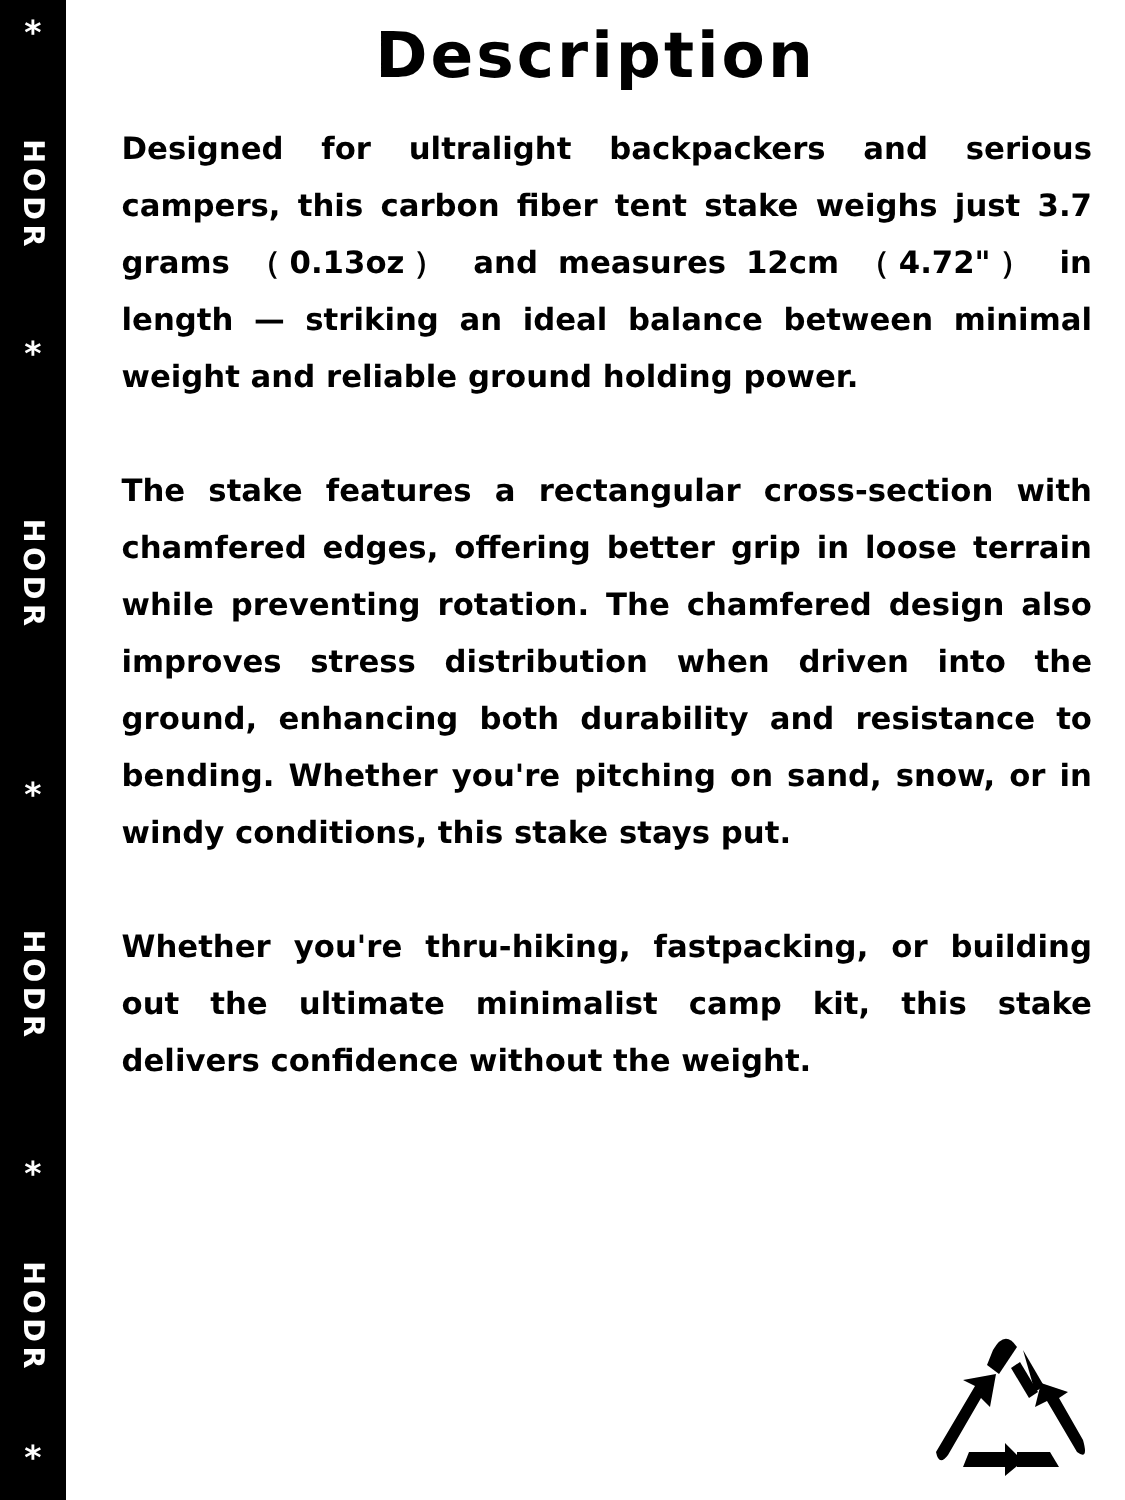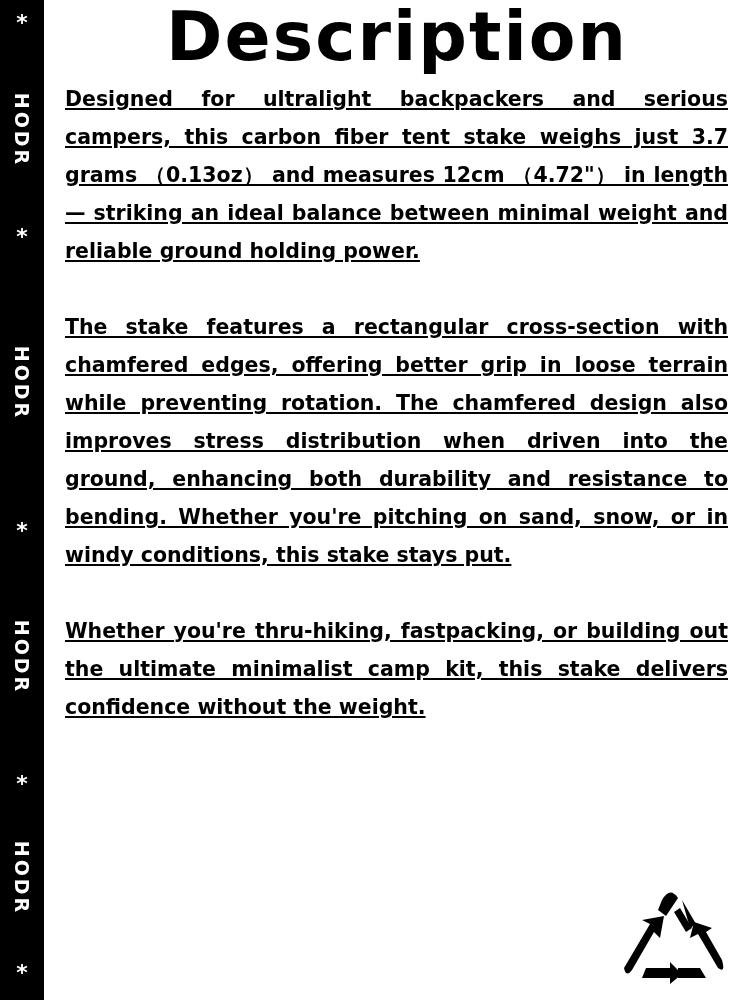--- a/index.html
+++ b/index.html
@@ -3,23 +3,23 @@
 <meta charset="utf-8">
 <style>
   html, body { margin:0; padding:0; }
   body { width:750px; height:1000px; background:#ffffff; position:relative; overflow:hidden;
          font-family:"DejaVu Sans", sans-serif; color:#000; }
   .side { position:absolute; left:0; top:0; width:44px; height:1000px; background:#000; }
   .side .star { position:absolute; left:0; width:44px; text-align:center; color:#fff; font-weight:bold; font-size:22px; line-height:22px; }
   .side .brand { position:absolute; left:0; width:44px; height:80px; }
   .side .brand span { position:absolute; left:50%; top:50%; transform:translate(-50%,-50%) rotate(90deg);
          color:#fff; font-weight:bold; font-size:19px; letter-spacing:3px; white-space:nowrap; }
-  .title { position:absolute; left:44px; right:0; top:2px; text-align:center; font-size:68px; font-weight:bold; letter-spacing:2px; line-height:70px; }
+  .title { position:absolute; left:44px; right:0; top:2px; text-align:center; font-size:42px; font-weight:bold; letter-spacing:2px; line-height:70px; }
   .content { position:absolute; left:65px; width:663px; top:80px; }
-  .para { font-size:20.5px; font-weight:bold; line-height:38px; text-align:justify; margin:0 0 38px 0;text-decoration:underline; }
+  .para { font-size:20.5px; font-weight:bold; line-height:38px; text-align:justify; margin:0 0 38px 16px; }
   .recycle { position:absolute; left:620px; top:888px; width:104px; height:96px; }
 </style>
 </head>
 <body>
 
 <div class="side">
   <div class="star" style="top:12px">*</div>
   <div class="brand" style="top:90px">
       <span>HODR</span>
     </div>

